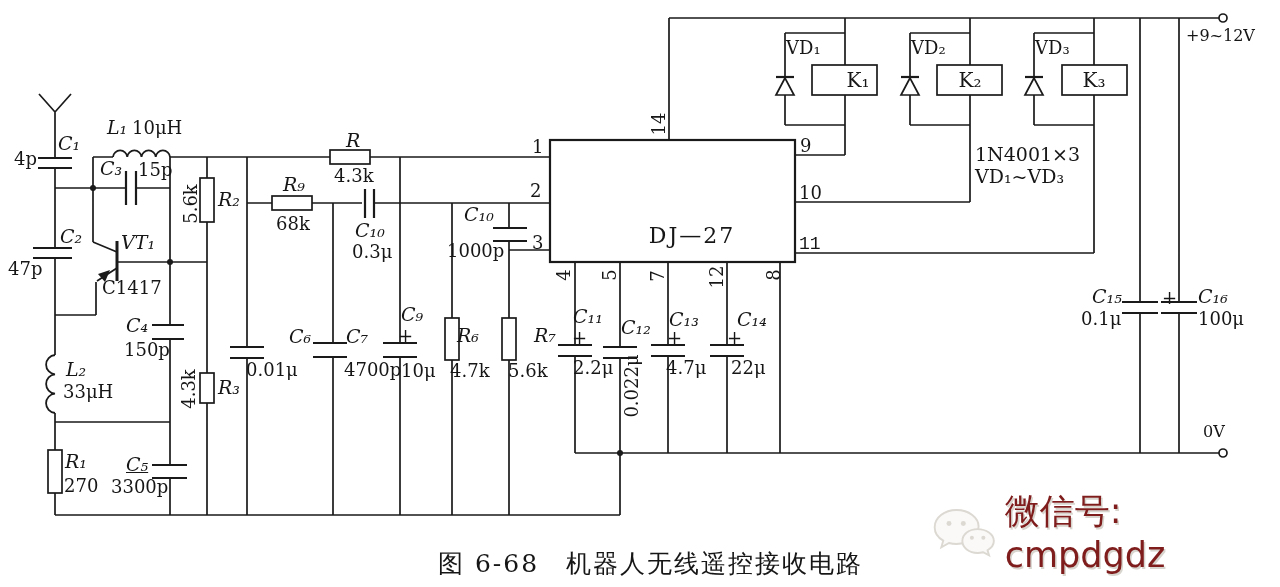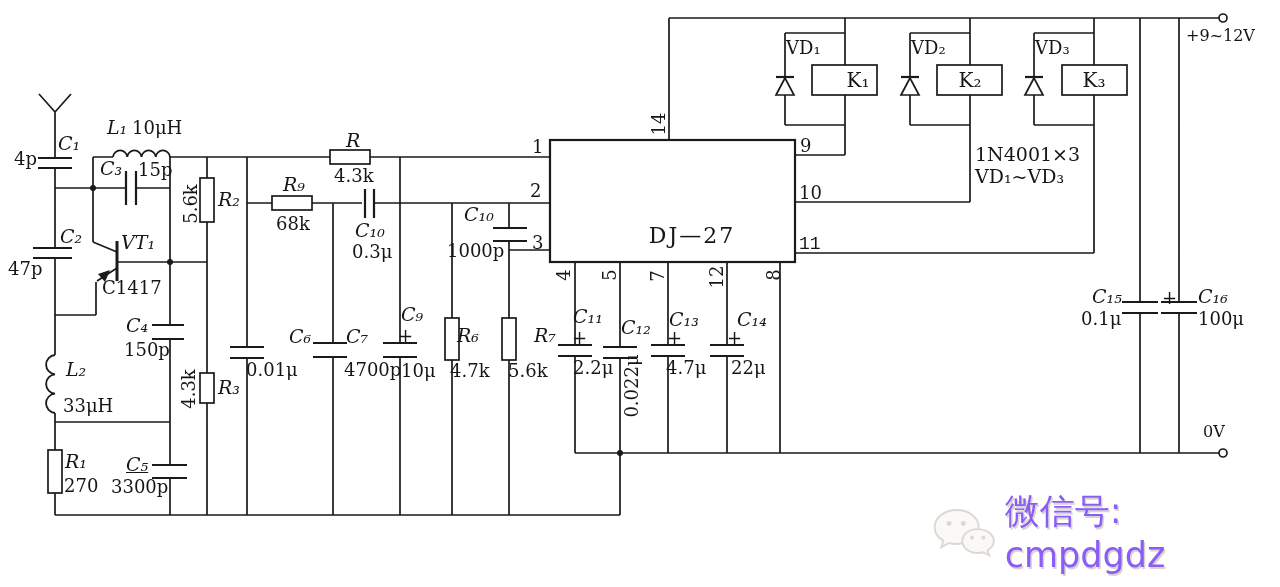--- a/index.html
+++ b/index.html
@@ -12,21 +12,21 @@
   .pin{font-size:18px;}
   .rot{transform:translate(-50%,-50%) rotate(-90deg);}
   .ctr{transform:translate(-50%,-50%);}
   .icname{font-size:22px;letter-spacing:2px;}
   .kref{font-size:20px;}
   .note{font-size:19px;}
   .big{font-size:16px;}
   .caption{position:absolute;left:438px;top:547px;font-size:25px;letter-spacing:2px;}
   .wm{position:absolute;left:928px;top:488px;display:flex;align-items:center;}
   .wm-text{font-family:"DejaVu Sans","Liberation Sans",sans-serif;font-size:35px;
-           color:#8b5cf6;text-shadow:1.5px 1.5px 0 #d8d5cf,-1px -1px 0 #ffffff;margin-left:8px;}
+           color:#7f1d1d;text-shadow:1.5px 1.5px 0 #d8d5cf,-1px -1px 0 #ffffff;margin-left:8px;}
 </style>
 </head>
 <body>
 
 <div id="stage">
 
   <svg id="circuit-svg" width="1280" height="587" viewBox="0 0 1280 587">
 
     <path fill="none" stroke="#1a1a1a" stroke-width="1.7" d="
       M55,157 V112 M55,112 L39,94 M55,112 L71,94
@@ -131,21 +131,21 @@
   <div id="labels">
       <div class="lbl ref" style="left: 58px; top: 134px;">C₁</div>
       <div class="lbl val" style="left: 14px; top: 150px;">4p</div>
       <div class="lbl ref" style="left: 60px; top: 227px;">C₂</div>
       <div class="lbl val" style="left: 8px; top: 260px;">47p</div>
       <div class="lbl ref" style="left: 100px; top: 159px;">C₃</div>
       <div class="lbl val" style="left: 138px; top: 161px;">15p</div>
       <div class="lbl ref" style="left: 107px; top: 118px;">L₁</div>
       <div class="lbl val" style="left: 132px; top: 119px;">10μH</div>
       <div class="lbl ref" style="left: 66px; top: 360px;">L₂</div>
-      <div class="lbl val" style="left: 63px; top: 397px;">33μH</div>
+      <div class="lbl val" style="left: 63px; top: 383px;">33μH</div>
       <div class="lbl ref" style="left: 126px; top: 316px;">C₄</div>
       <div class="lbl val" style="left: 124px; top: 341px;">150p</div>
       <div class="lbl ref" style="left: 126px; top: 455px; text-decoration: underline;">C₅</div>
       <div class="lbl val" style="left: 111px; top: 478px;">3300p</div>
       <div class="lbl ref" style="left: 65px; top: 452px;">R₁</div>
       <div class="lbl val" style="left: 64px; top: 477px;">270</div>
       <div class="lbl ref" style="left: 121px; top: 233px;">VT₁</div>
       <div class="lbl val" style="left: 102px; top: 279px;">C1417</div>
       <div class="lbl ref" style="left: 218px; top: 190px;">R₂</div>
       <div class="lbl val rot" style="left: 191px; top: 204px;">5.6k</div>
@@ -204,20 +204,21 @@
       <div class="lbl val" style="left: 786px; top: 39px;">VD₁</div>
       <div class="lbl val" style="left: 911px; top: 39px;">VD₂</div>
       <div class="lbl val" style="left: 1035px; top: 39px;">VD₃</div>
       <div class="lbl kref ctr" style="left: 845px; top: 80px; margin-left: 13px;">K₁</div>
       <div class="lbl kref ctr" style="left: 970px; top: 80px;">K₂</div>
       <div class="lbl kref ctr" style="left: 1094px; top: 80px;">K₃</div>
       <div class="lbl big" style="left: 1186px; top: 28px;">+9~12V</div>
       <div class="lbl big" style="left: 1203px; top: 424px;">0V</div>
     </div>
 
+  <div class="caption">图 6-68　机器人无线遥控接收电路</div>
 
   <div class="wm">
     <svg width="72" height="58" viewBox="0 0 72 58">
       <g stroke="#dcd8d2" stroke-width="2" fill="#faf9f7">
         <path d="M30,6 C17,6 7,14 7,24 c0,6 3.5,11 9,14 l-2,7 8-4.5 c2.5,0.7 5,1 8,1 13,0 23,-8 23,-18.5 C53,14 43,6 30,6 Z"></path>
         <path d="M52,26 c-9,0 -16,5.5 -16,12.5 c0,7 7,12.5 16,12.5 2,0 4,-0.3 5.8,-0.8 l6.2,3.3 -1.6,-5.4 c4,-2.3 6.6,-6 6.6,-9.6 C69,31.5 61,26 52,26 Z"></path>
       </g>
       <g fill="#dcd8d2">
         <circle cx="22" cy="20" r="2.6"></circle>
           <circle cx="37" cy="20" r="2.6"></circle>

